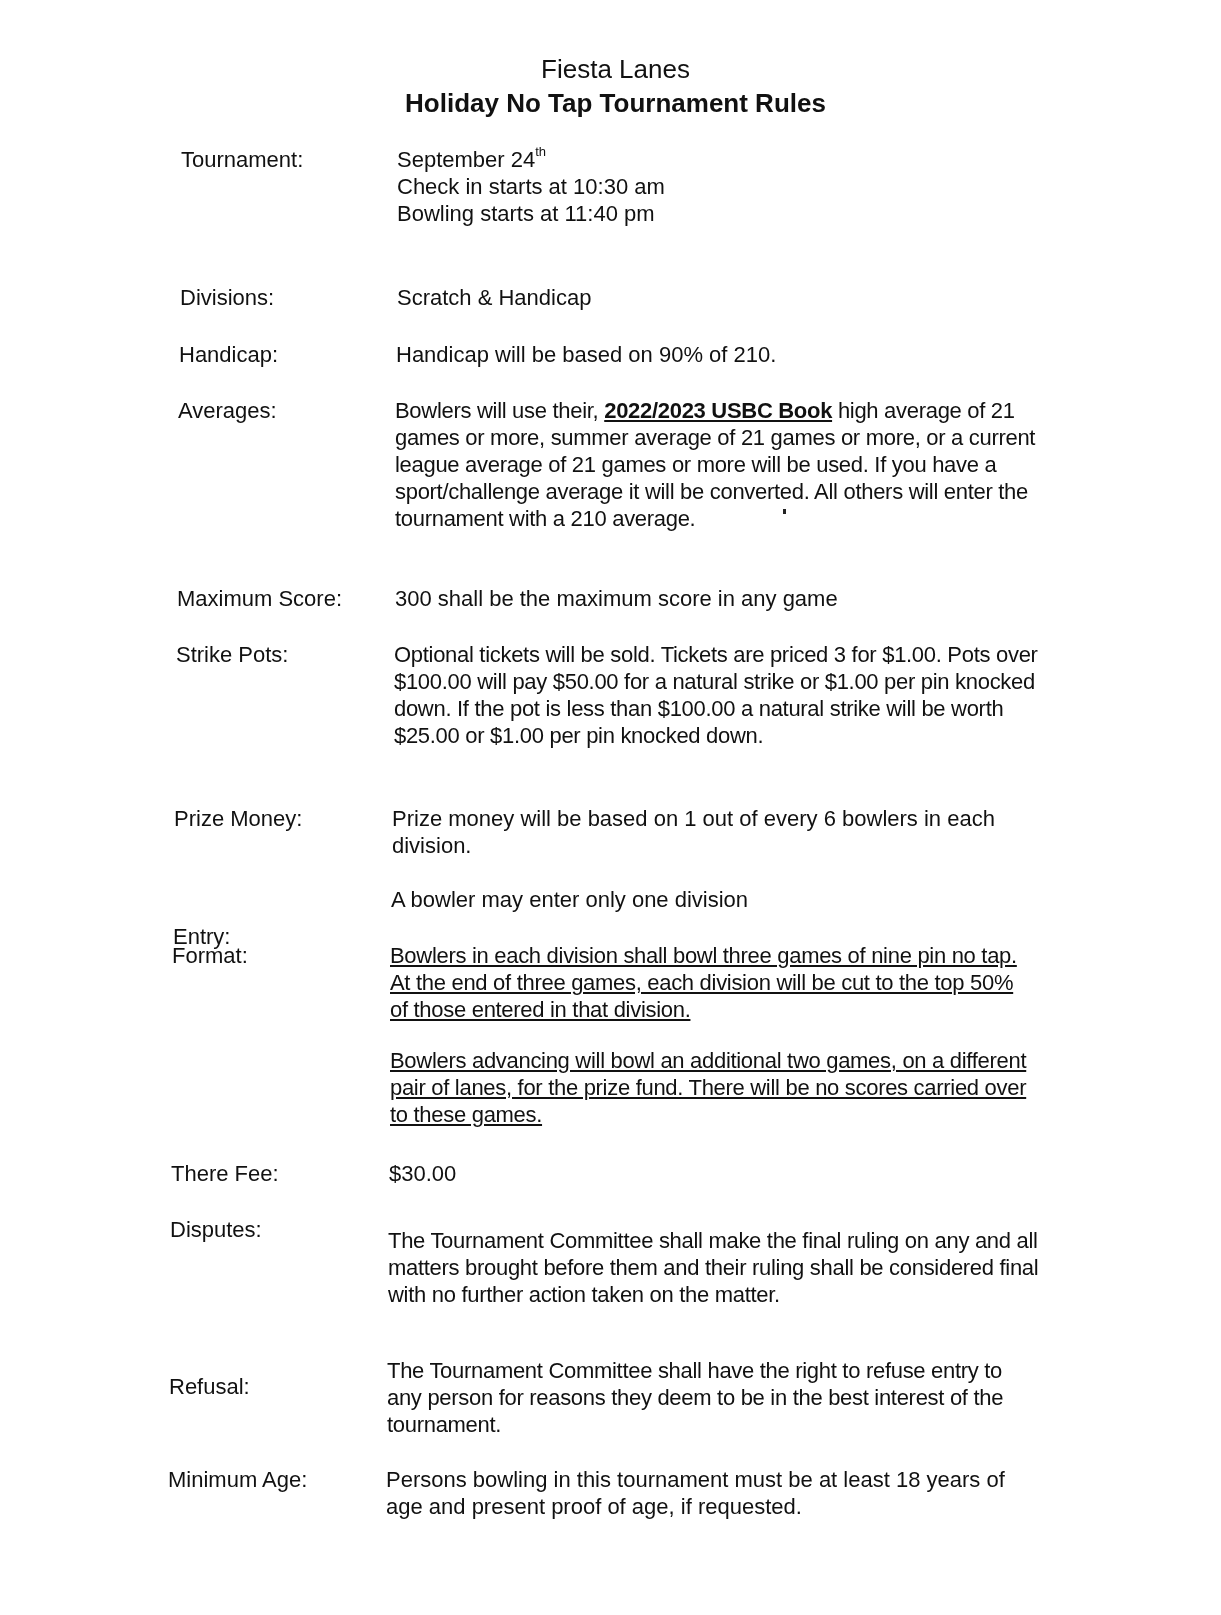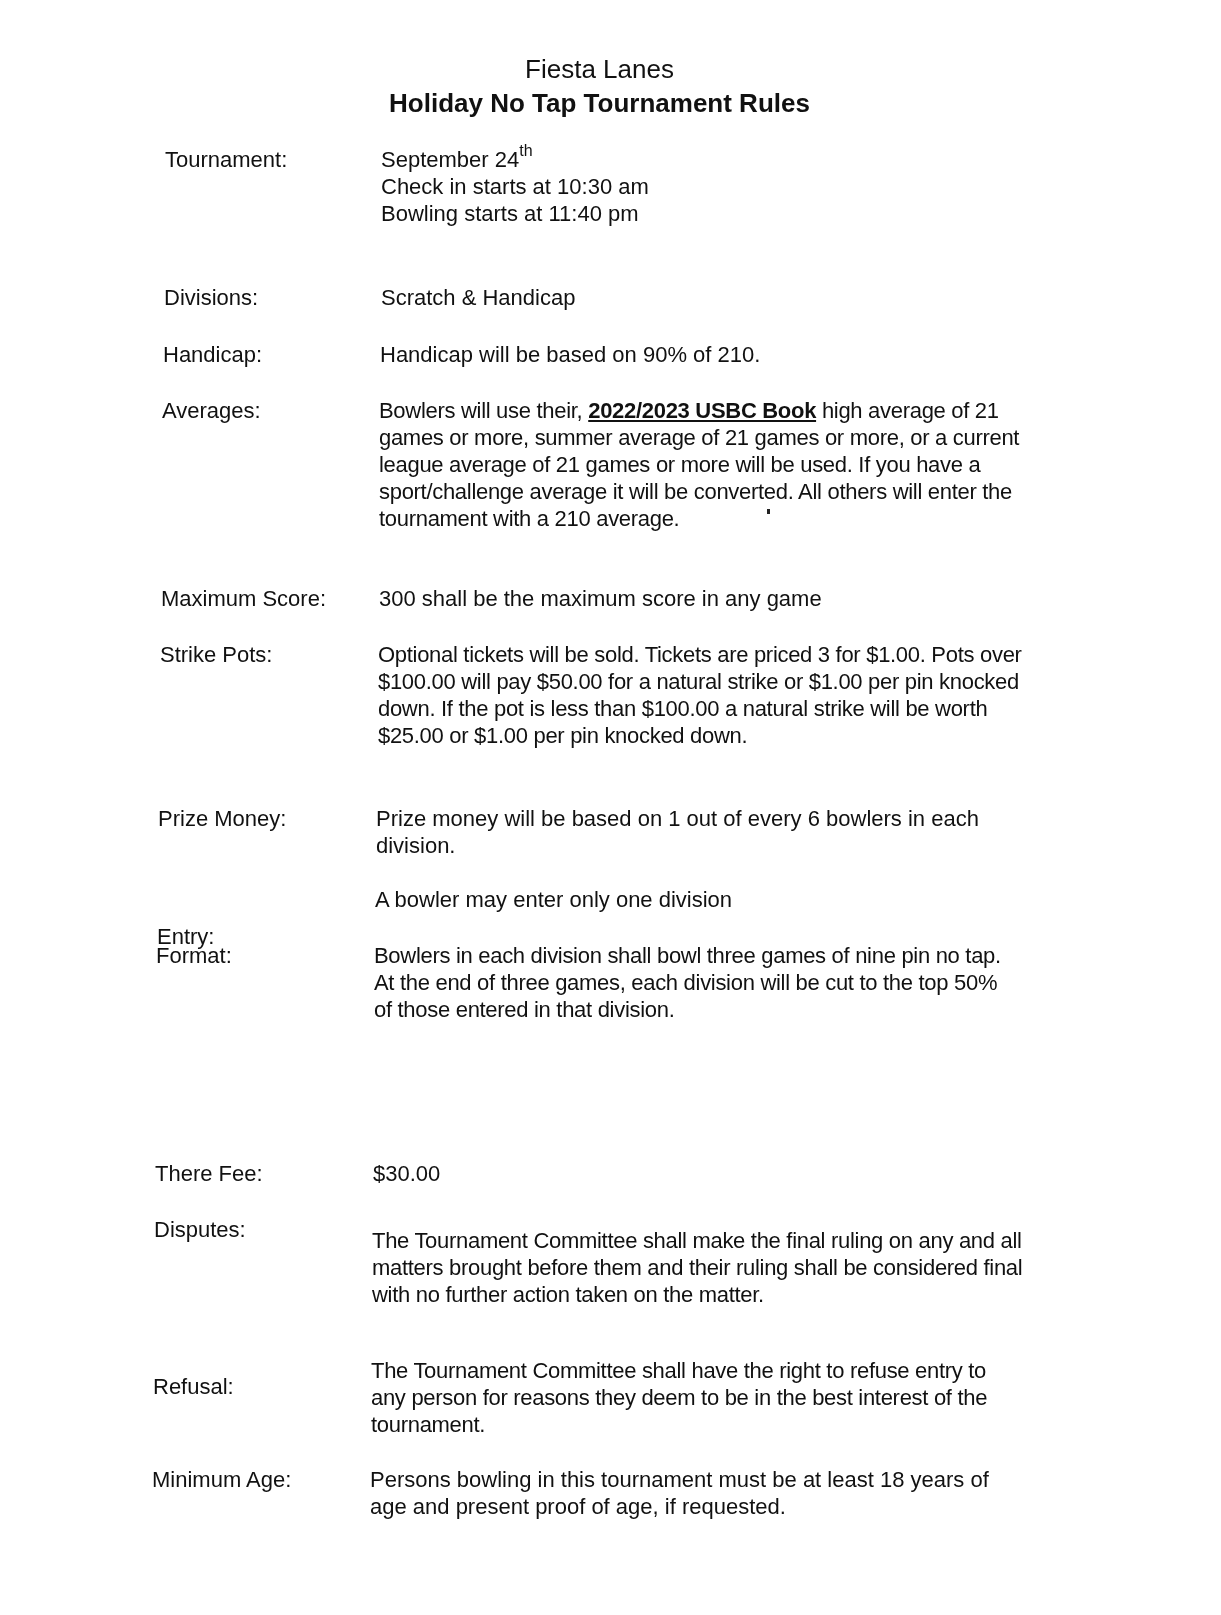--- a/index.html
+++ b/index.html
@@ -1,32 +1,32 @@
 <!DOCTYPE html>
 <html><head>
 <meta charset="utf-8">
 <style>
   html, body { margin: 0; padding: 0; background: #ffffff; }
   body {
     width: 1221px; height: 1615px; position: relative; overflow: hidden;
     font-family: "Liberation Sans", sans-serif; color: #111111;
   }
-  .page { position: absolute; left: 0; top: 0; width: 1192px; height: 1615px; }
+  .page { position: absolute; left: 16px; top: 0; width: 1192px; height: 1615px; }
   .title {
     position: absolute; left: 0; width: 1221px; text-align: center;
     font-size: 26px; line-height: 30px;
   }
   .title.t1 { top: 54px; left: -11px; }
   .title.t2 { top: 88px; font-weight: bold; left: -11px; }
   .row { position: absolute; font-size: 22px; line-height: 27px; }
   .label { position: absolute; white-space: nowrap; }
   .value { position: absolute; }
   .value p { margin: 0; }
   .value p + p { margin-top: 24px; }
-  sup { font-size: 16px; line-height: 0; position: relative; top: -3px; }
+  sup { font-size: 13px; line-height: 0; position: relative; top: -3px; }
   .u { font-weight: bold; text-decoration: underline; }
   .stray { display:inline-block; width:3px; height:5px; background:#222; margin-left:88px; vertical-align: top; margin-top:4px; }
 </style>
 </head>
 <body>
 
 <div class="page">
 
   <div class="title t1">Fiesta Lanes</div>
   <div class="title t2">Holiday No Tap Tournament Rules</div>
@@ -72,22 +72,23 @@
     <div class="value" style="left:376px; width:640px;">Prize money will be based on 1 out of every 6 bowlers in each division.</div>
   </div>
 
   <div class="row" style="top:886px;">
     <div class="label" style="left:157px;margin-top:37px;">Entry:</div>
     <div class="value" style="left:375px; width:640px;">A bowler may enter only one division</div>
   </div>
 
   <div class="row" style="top:942px;">
     <div class="label" style="left:156px;">Format:</div>
-    <div class="value" style="left:374px; width:640px; letter-spacing:-0.3px;">
+    <div class="value" style="left:374px; width:640px; letter-spacing:-0.3px;text-decoration:underline;">
       <p>Bowlers in each division shall bowl three games of nine pin no tap.  At the end of three games, each division will be cut to the top 50% of those entered in that division.</p>
+      <p>Bowlers advancing will bowl an additional two games, on a different pair of lanes, for the prize fund.  There will be no scores carried over to these games.</p>
     </div>
   </div>
 
   <div class="row" style="top:1160px;">
     <div class="label" style="left:155px;">There Fee:</div>
     <div class="value" style="left:373px; width:640px;">$30.00</div>
   </div>
 
   <div class="row" style="top:1216px;">
     <div class="label" style="left:154px;">Disputes:</div>

